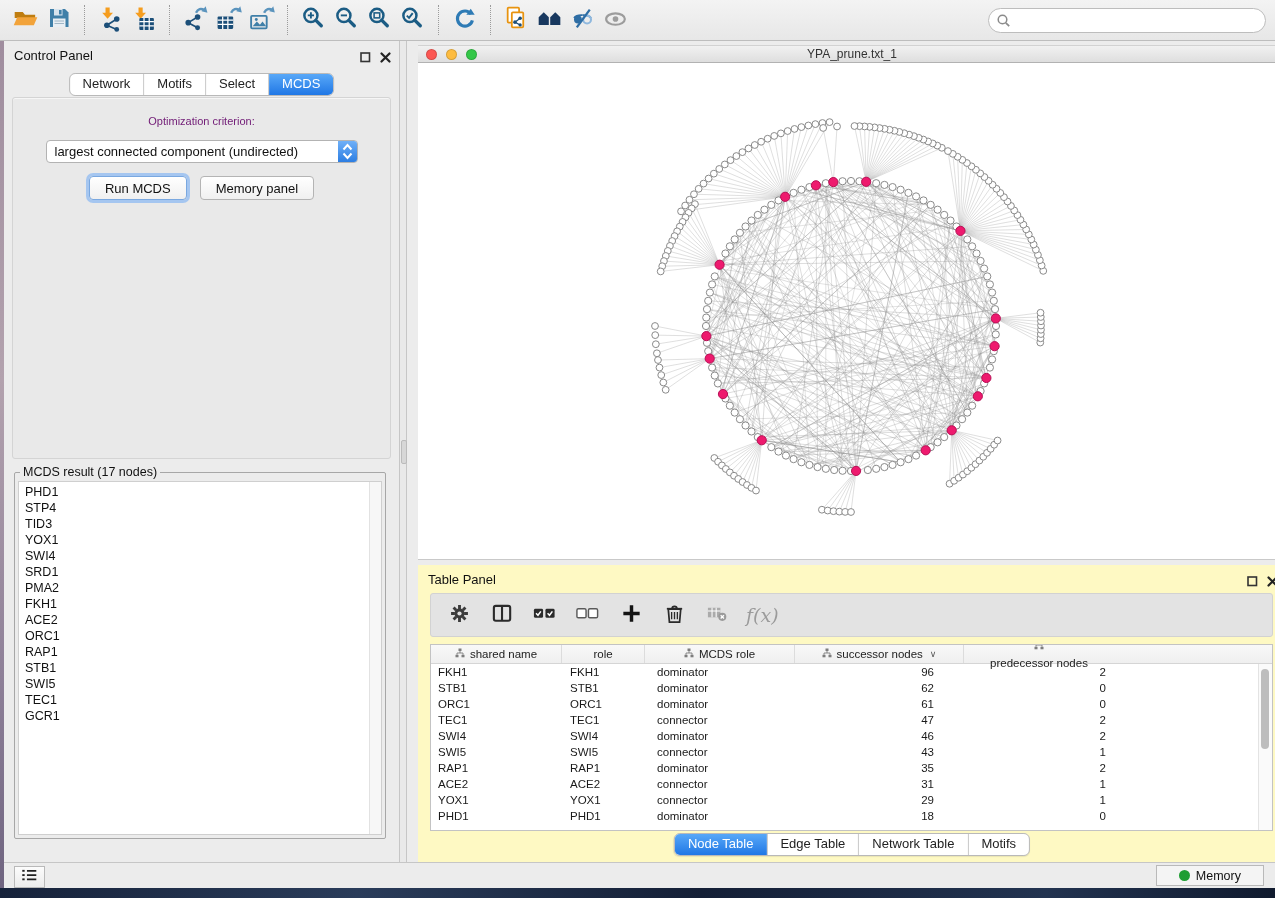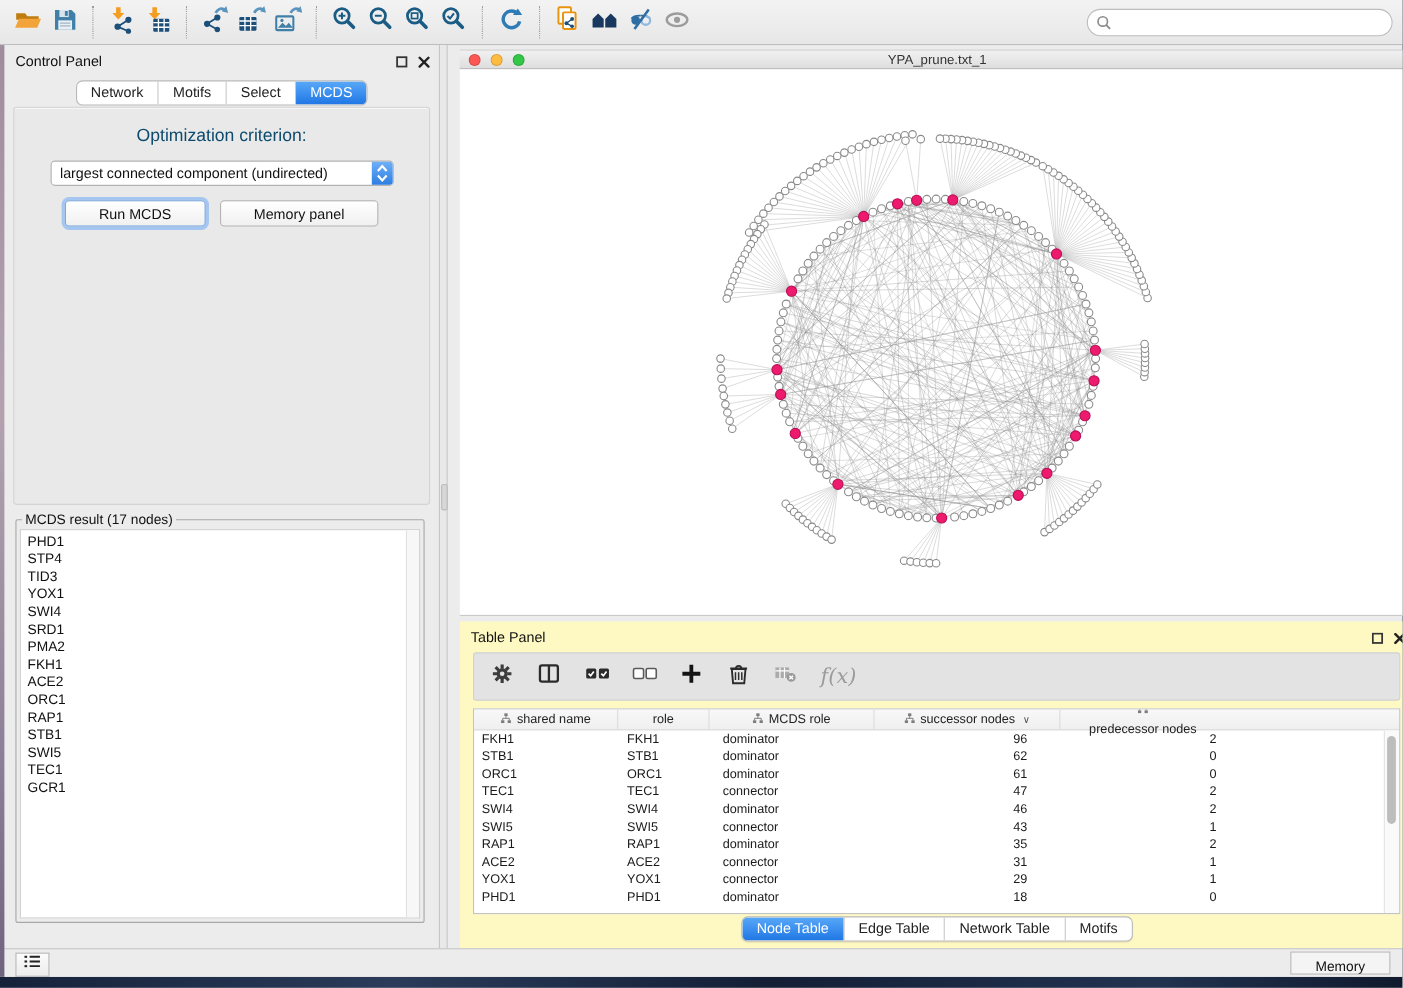--- a/index.html
+++ b/index.html
@@ -27,28 +27,28 @@
   .control-panel{position:absolute;left:4px;top:41px;width:395px;height:821px;background:#ececec;}
   .panel-title{position:absolute;left:10px;top:7px;font-size:13px;color:#111;}
   .panel-icons{position:absolute;right:8px;top:8px;display:flex;gap:9px;align-items:center;}
   .cp-tabs{position:absolute;top:32px;left:50%;transform:translateX(-50%);display:flex;height:21px;
     border:1px solid #b9b9b9;border-radius:6px;overflow:hidden;background:#fff;}
   .seg-tab{padding:0 13px;font-size:13px;line-height:20px;color:#222;border-right:1px solid #c9c9c9;white-space:nowrap;}
   .seg-tab:last-child{border-right:none;}
   .seg-tab.selected{background:linear-gradient(#58a8f8,#2077e5);color:#fff;}
   .cp-box{position:absolute;left:8px;right:8px;top:56px;height:360px;background:#e9e9e9;
     border:1px solid #d4d4d4;border-radius:3px;box-shadow:inset 0 1px 0 #f6f6f6;}
-  .opt-label{text-align:center;margin-top:17px;font-size:16px;color:#0c4a6e;}
+  .opt-label{text-align:center;margin-top:17px;font-size:11px;color:#701a75;}
   .combo{position:relative;width:312px;height:23px;margin:13px auto 0;background:#fff;
     border:1px solid #b3b3b3;border-radius:4px;box-sizing:border-box;}
   .combo-text{font-size:13px;line-height:21px;padding-left:8px;color:#111;white-space:nowrap;overflow:hidden;}
   .combo-step{position:absolute;right:0;top:0;bottom:0;width:19px;border-radius:0 3px 3px 0;
     background:linear-gradient(#6fb0f8,#2d7ee2);display:flex;align-items:center;justify-content:center;}
   .btn-row{display:flex;justify-content:center;gap:13px;margin-top:13px;}
-  .btn{height:22px;padding:0 30px;background:linear-gradient(#ffffff,#f0f0f0);border:1px solid #b4b4b4;
+  .btn{height:22px;padding:0 15px;background:linear-gradient(#ffffff,#f0f0f0);border:1px solid #b4b4b4;
     border-radius:4px;font-size:13px;color:#111;display:flex;align-items:center;font-family:"Liberation Sans",sans-serif;}
   .btn.focused{box-shadow:0 0 0 3px rgba(110,170,245,.55);border-color:#7aa8e0;}
   .mcds-fieldset{position:absolute;left:10px;right:13px;top:424px;bottom:23px;border:1px solid #a7a7a7;
     border-radius:2px;margin:0;padding:0;}
   .mcds-fieldset legend{font-size:12.5px;color:#111;margin-left:5px;padding:0 3px;}
   .mcds-list{position:absolute;left:3px;right:3px;top:2px;bottom:3px;background:#fff;border:1px solid #cfcfcf;
     padding:2px 0 0 6px;font-size:12.5px;line-height:16px;color:#111;overflow:hidden;}
   .mcds-scroll{position:absolute;top:0;right:0;bottom:0;width:11px;background:#f7f7f7;border-left:1px solid #e2e2e2;}
 
   
@@ -64,21 +64,21 @@
   .tl{position:absolute;top:3px;width:11px;height:11px;border-radius:50%;border:1px solid rgba(0,0,0,.15);box-sizing:border-box;}
   .net-title{text-align:center;font-size:12px;line-height:17px;color:#333;}
   .net-canvas{position:relative;height:497px;background:#fff;border-bottom:1px solid #c9c9c9;box-sizing:border-box;}
   .net-canvas svg{position:absolute;left:0;top:0;}
 
   
   .table-panel{position:absolute;left:0;top:524px;width:868px;height:297px;background:#fef9c3;}
   .tp-toolbar{position:absolute;left:12px;right:13px;top:28px;height:44px;background:#e3e3e3;
     border:1px solid #d2d2d2;border-radius:3px;display:flex;align-items:center;gap:17px;
     padding-left:14px;box-sizing:border-box;}
-  .tp-icon{width:26px;height:26px;display:flex;align-items:center;justify-content:flex-start;}
+  .tp-icon{width:26px;height:26px;display:flex;align-items:center;justify-content:flex-end;}
   .fx-label{font-family:"DejaVu Serif",serif;font-style:italic;font-size:19px;color:#9b9b9b;line-height:24px;}
   .ntable{position:absolute;left:12px;right:13px;top:79px;height:187px;background:#fff;
     border:1px solid #c3c3c3;box-sizing:border-box;overflow:hidden;}
   .thead{display:flex;height:19px;background:linear-gradient(#f8f8f8,#efefef);border-bottom:1px solid #d5d5d5;
     font-size:11.5px;color:#222;box-sizing:border-box;}
   .th{display:flex;align-items:center;justify-content:center;gap:5px;border-right:1px solid #dcdcdc;box-sizing:border-box;}
   .w0{width:131px;}.w1{width:83px;}.w2{width:150px;}.w3{width:169px;}.w4{width:150px;flex-direction:column;}
   .sort-v{font-size:9px;color:#555;margin-left:2px;}
   .trow{display:flex;height:16px;align-items:center;font-size:11.5px;color:#1a1a1a;}
   .tc{box-sizing:border-box;white-space:nowrap;overflow:hidden;}
@@ -90,21 +90,21 @@
   .vscroll{position:absolute;top:19px;right:0;bottom:0;width:13px;background:#fafafa;border-left:1px solid #e3e3e3;}
   .vthumb{position:absolute;top:5px;left:2px;width:8px;height:80px;background:#bdbdbd;border-radius:4px;}
   .tp-tabs{position:absolute;left:50%;transform:translateX(-50%);top:268px;display:flex;height:21px;
     border:1px solid #b9b9b9;border-radius:6px;overflow:hidden;background:#fff;box-shadow:0 1px 1px rgba(0,0,0,.08);}
 
   
   .status{position:absolute;left:4px;right:0;top:862px;height:26px;background:#ececec;border-top:1px solid #c6c6c6;box-sizing:border-box;}
   .status-left-btn{position:absolute;left:10px;top:3px;width:29px;height:20px;
     background:linear-gradient(#fcfcfc,#ececec);border:1px solid #b9b9b9;display:flex;align-items:center;justify-content:center;}
   .memory-btn{position:absolute;right:11px;top:2px;height:21px;padding:0 22px;display:flex;align-items:center;gap:6px;
-    background:#f4f4f4;border:1px solid #b9b9b9;font-size:12.5px;color:#111;box-sizing:border-box;flex-direction:column;}
+    background:#f4f4f4;border:1px solid #b9b9b9;font-size:12.5px;color:#111;box-sizing:border-box;}
   .memory-dot{width:11px;height:11px;border-radius:50%;background:#1e9e33;}
 </style>
 </head>
 <body>
 
 <div class="app">
 
   <div class="toolbar">
     <div class="tbtn">
         <span><svg width="28" height="28" viewBox="0 0 26 26">

